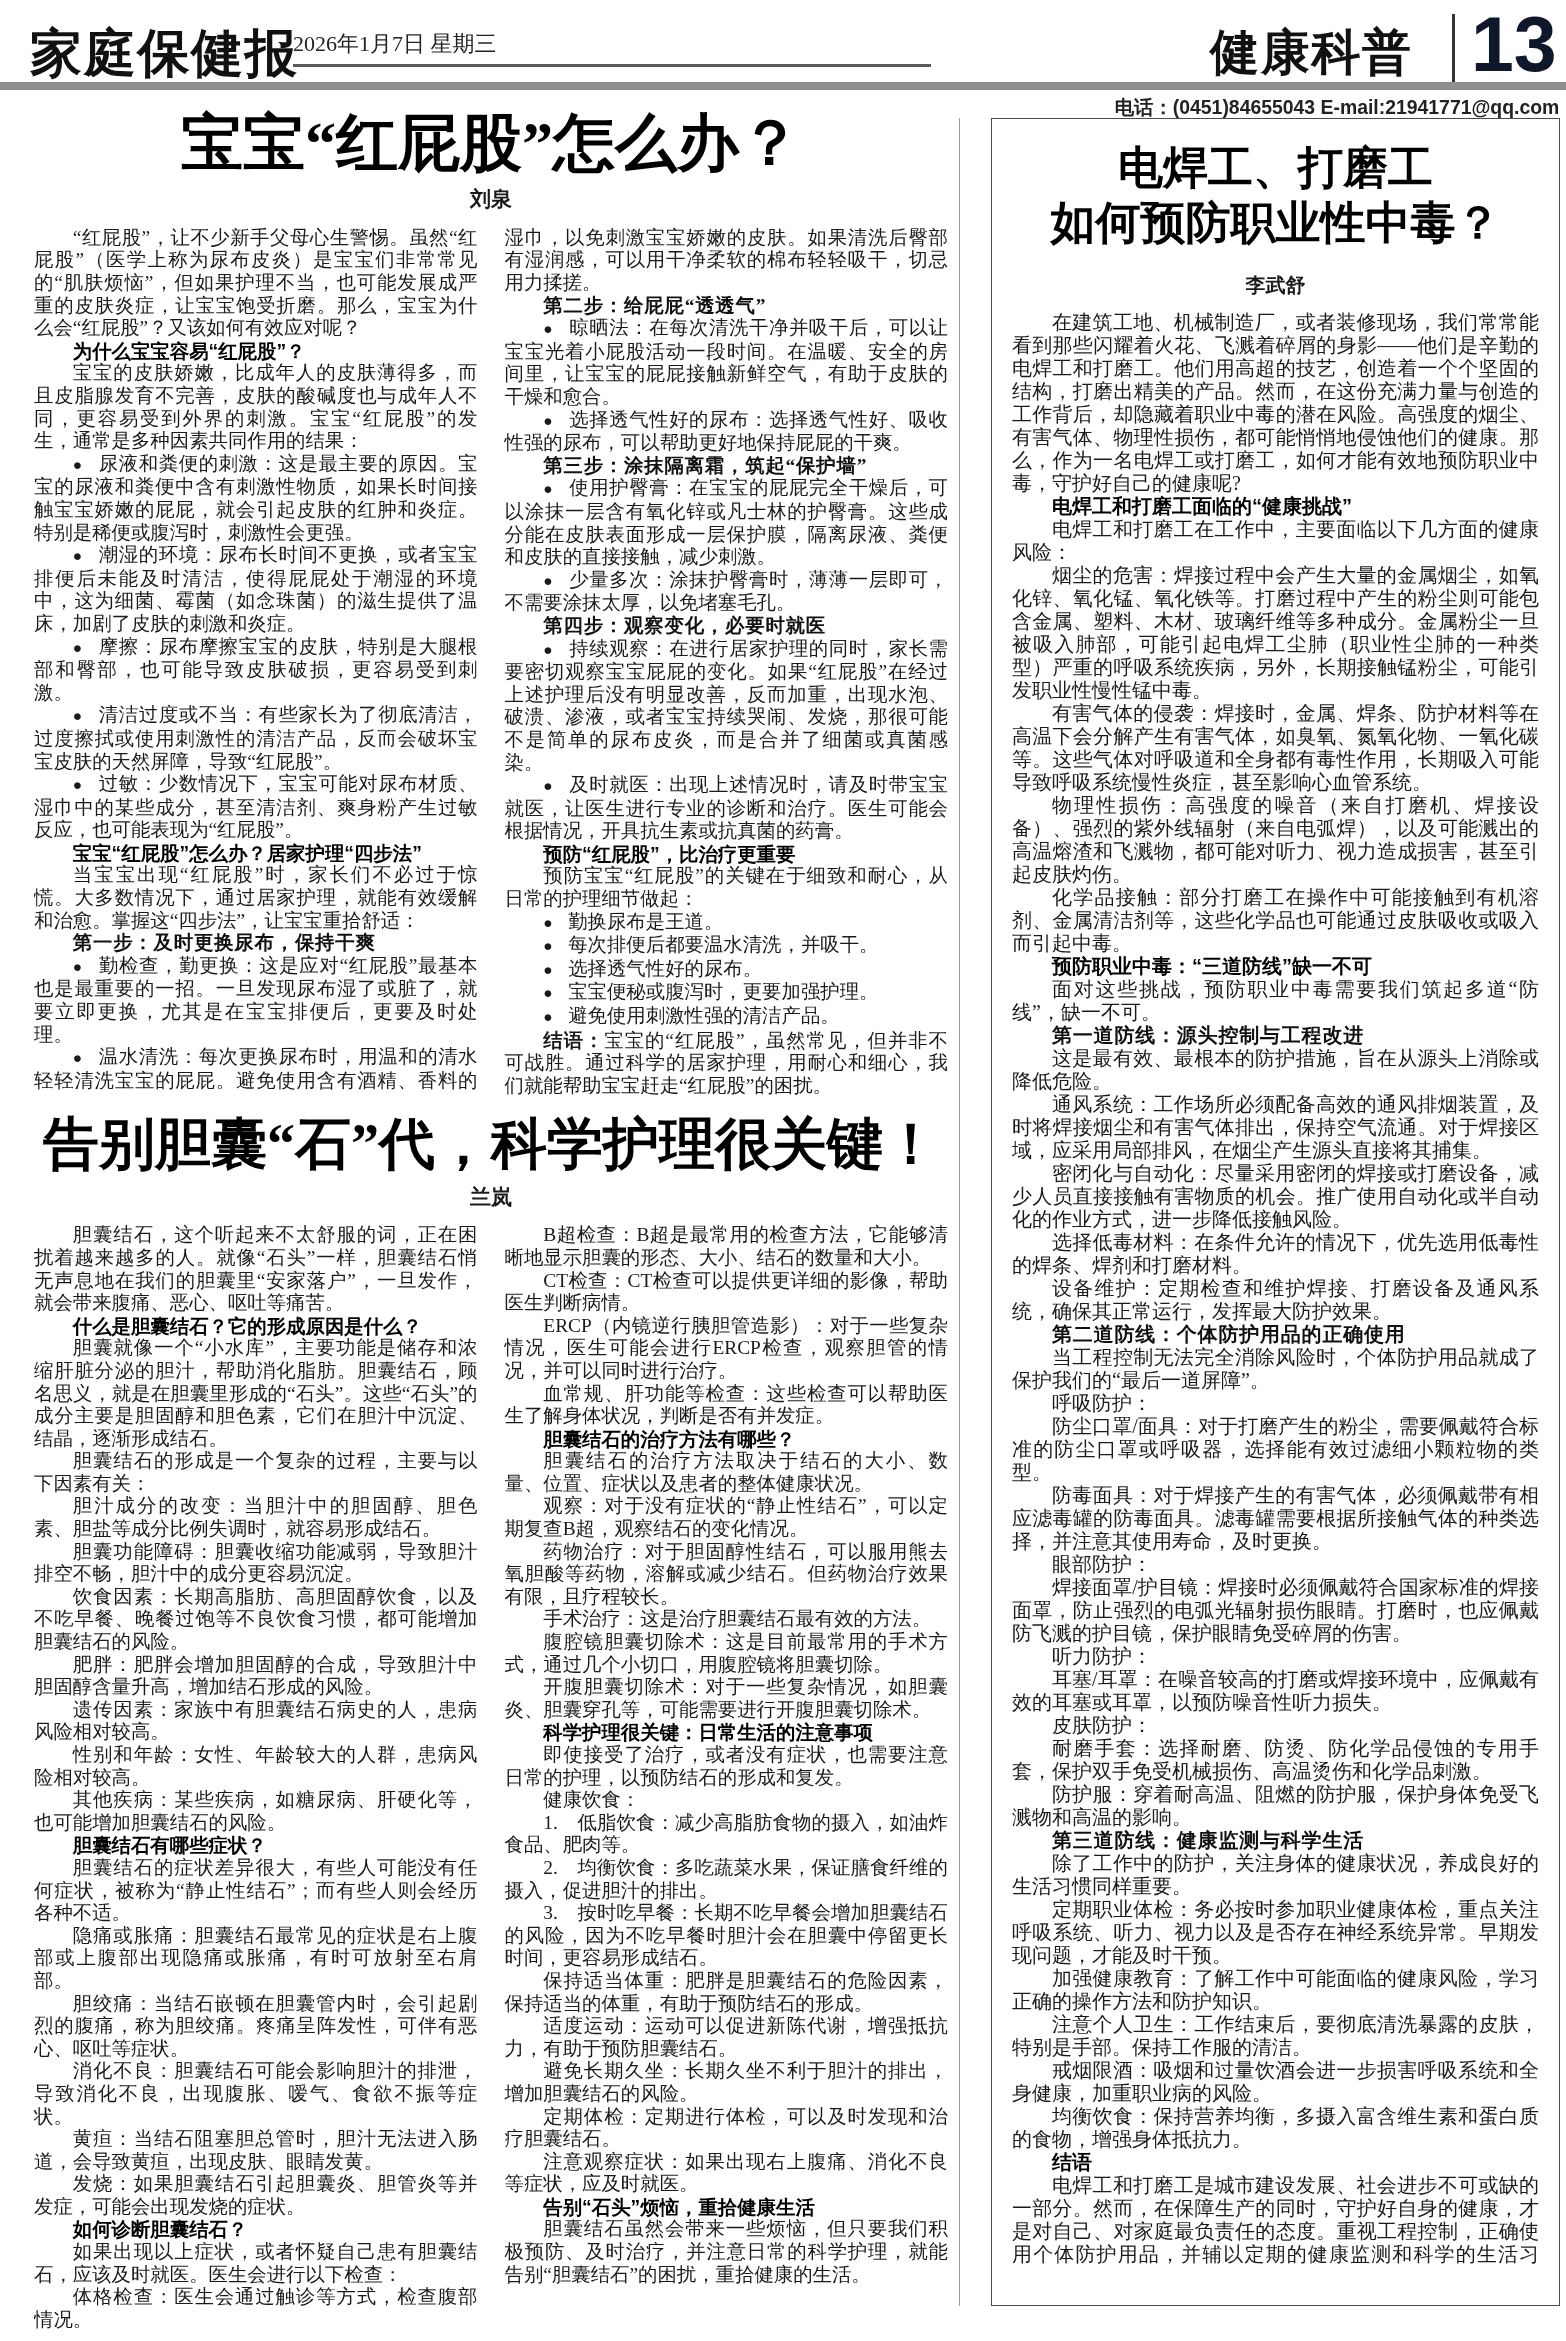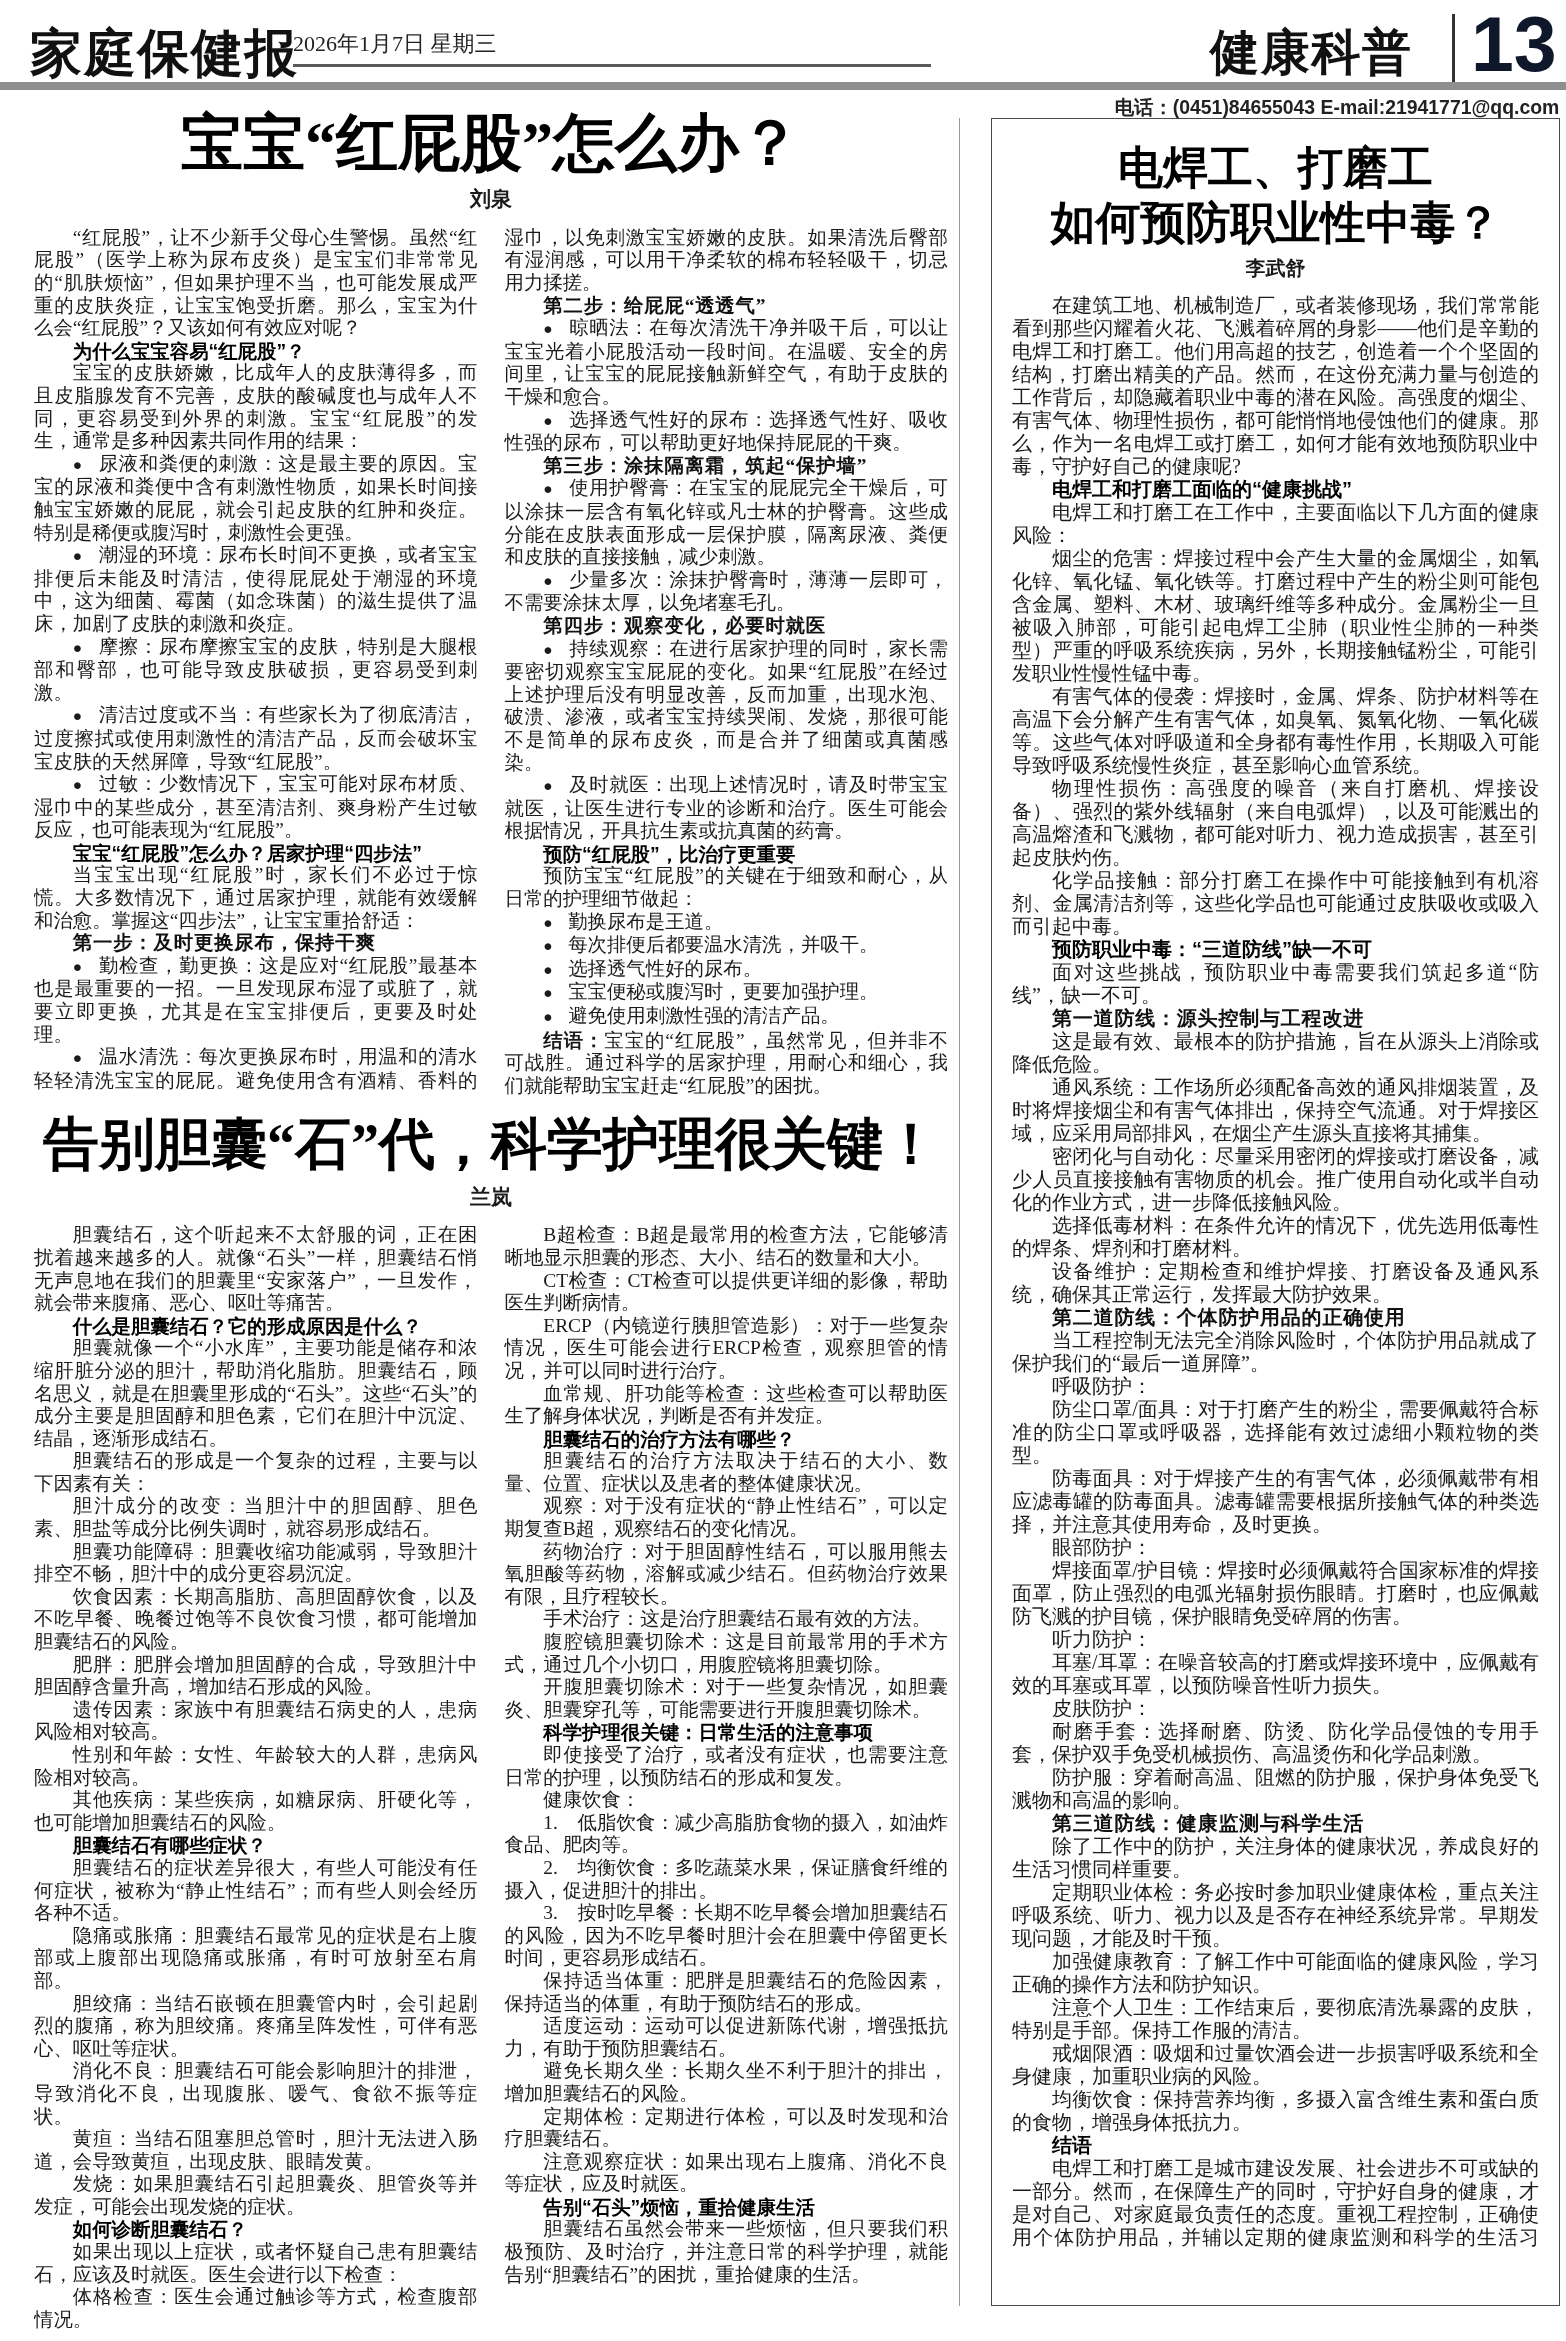--- a/index.html
+++ b/index.html
@@ -37,21 +37,21 @@
   }
   #article-baby .a-body { height:880px; }
   #article-gallstone .a-body { height:1118px; }
   
   .v-rule { position:absolute; left:959px; top:118px; width:0.8px; height:2188px; background:#9a9a9a; }
   #article-welder {
     left:991px; top:118px; width:569px; height:2188px; border:1.7px solid #4a4a4a;
     padding:22px 20px 9px 20px; box-sizing:border-box;
   }
   #article-welder .a-title { font-size:45px; line-height:1.22; }
-  #article-welder .a-author { font-size:20px; margin-top:4px; }
+  #article-welder .a-author { font-size:20px; margin-top:21px; }
   #article-welder .a-body {
     column-count:1; margin-top:11.8px; height:1974px;
     font-size:20px; line-height:23px;
   }
   
   .para { margin:0; text-indent:2em; }
   .para.t-h { font-family:"Liberation Sans","DejaVu Sans",sans-serif; font-weight:bold; color:#000; }
   .para.t-step { font-weight:bold; letter-spacing:0.8px; color:#111; }
   .para .bullet { font-size:0.8em; }
   .para .lead { font-family:"Liberation Sans","DejaVu Sans",sans-serif; font-weight:bold; }

